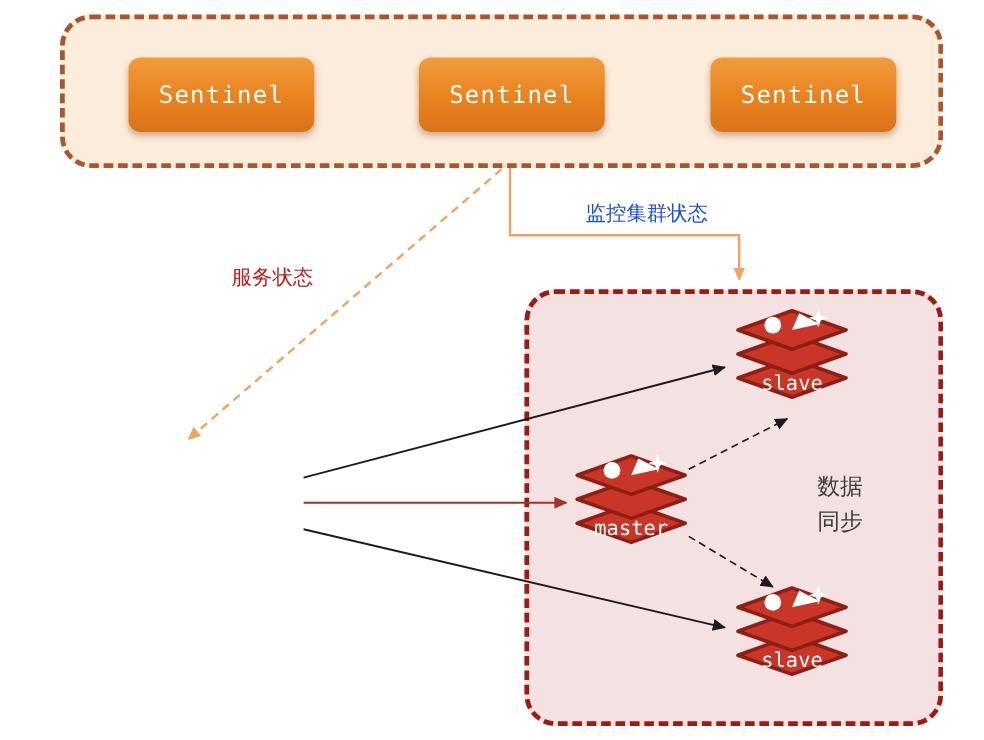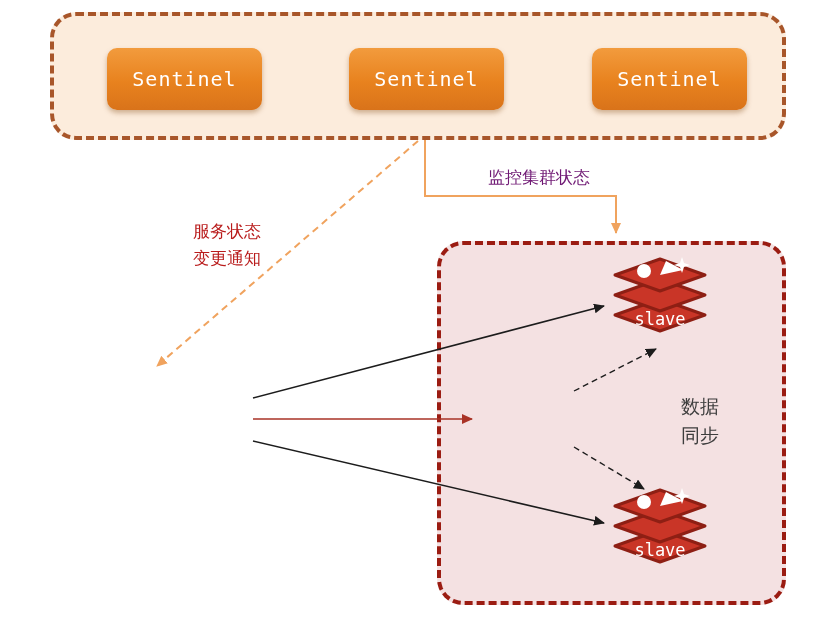--- a/index.html
+++ b/index.html
@@ -93,21 +93,21 @@
     color: #ffffff;
     font-family: "DejaVu Sans Mono", monospace;
     font-size: 20px;
   }
 
   
   .monitor-label {
     position: absolute;
     left: 488px; top: 166px;
     font-size: 17px;
-    color: #701a75;
+    color: #1d4ed8;
     z-index: 4;
     white-space: nowrap;
   }
   .notify-label {
     position: absolute;
     left: 172px; top: 218px;
     width: 110px;
     text-align: center;
     font-size: 17px;
     line-height: 27px;
@@ -182,36 +182,48 @@
         <path d="M50,24 L95,40 L50,56 L5,40 Z" fill="#c93527"></path>
         <path d="M50,4 L95,20 L50,36 L5,20 Z" fill="#c93527"></path>
       </g>
       <circle cx="34" cy="16" r="7" fill="#ffffff"></circle>
       <polygon points="56,6 73,15 50,20" fill="#ffffff"></polygon>
       <polygon points="72,2 74,8 80,10 74,12 72,18 70,12 64,10 70,8" fill="#ffffff"></polygon>
       <text x="50" y="70" text-anchor="middle">slave</text>
     </svg>
   </div>
 
+  <div class="redis-node rn-master">
+    <svg width="100" height="85" viewBox="0 0 100 85">
+      <g stroke="#8e1f14" stroke-width="3" stroke-linejoin="round">
+        <path d="M50,44 L95,60 L50,76 L5,60 Z" fill="#c93527"></path>
+        <path d="M50,24 L95,40 L50,56 L5,40 Z" fill="#c93527"></path>
+        <path d="M50,4 L95,20 L50,36 L5,20 Z" fill="#c93527"></path>
+      </g>
+      <circle cx="34" cy="16" r="7" fill="#ffffff"></circle>
+      <polygon points="56,6 73,15 50,20" fill="#ffffff"></polygon>
+      <polygon points="72,2 74,8 80,10 74,12 72,18 70,12 64,10 70,8" fill="#ffffff"></polygon>
+      <text x="50" y="70" text-anchor="middle">master</text>
+    </svg>
+  </div>
 
   <div class="redis-node rn-slave-bottom">
     <svg width="100" height="85" viewBox="0 0 100 85">
       <g stroke="#8e1f14" stroke-width="3" stroke-linejoin="round">
         <path d="M50,44 L95,60 L50,76 L5,60 Z" fill="#c93527"></path>
         <path d="M50,24 L95,40 L50,56 L5,40 Z" fill="#c93527"></path>
         <path d="M50,4 L95,20 L50,36 L5,20 Z" fill="#c93527"></path>
       </g>
       <circle cx="34" cy="16" r="7" fill="#ffffff"></circle>
       <polygon points="56,6 73,15 50,20" fill="#ffffff"></polygon>
       <polygon points="72,2 74,8 80,10 74,12 72,18 70,12 64,10 70,8" fill="#ffffff"></polygon>
       <text x="50" y="70" text-anchor="middle">slave</text>
     </svg>
   </div>
 
 
   <div class="monitor-label">监控集群状态</div>
 
   <div class="notify-label">
     <div>服务状态</div>
-    <div>变更通知</div>
   </div>
 
 </div>
 
 </body></html>

